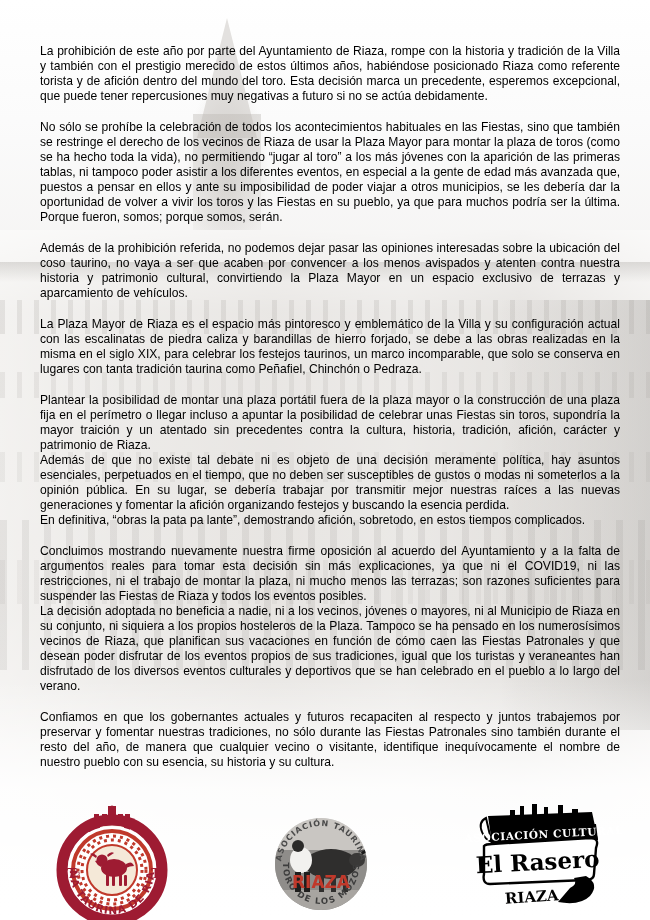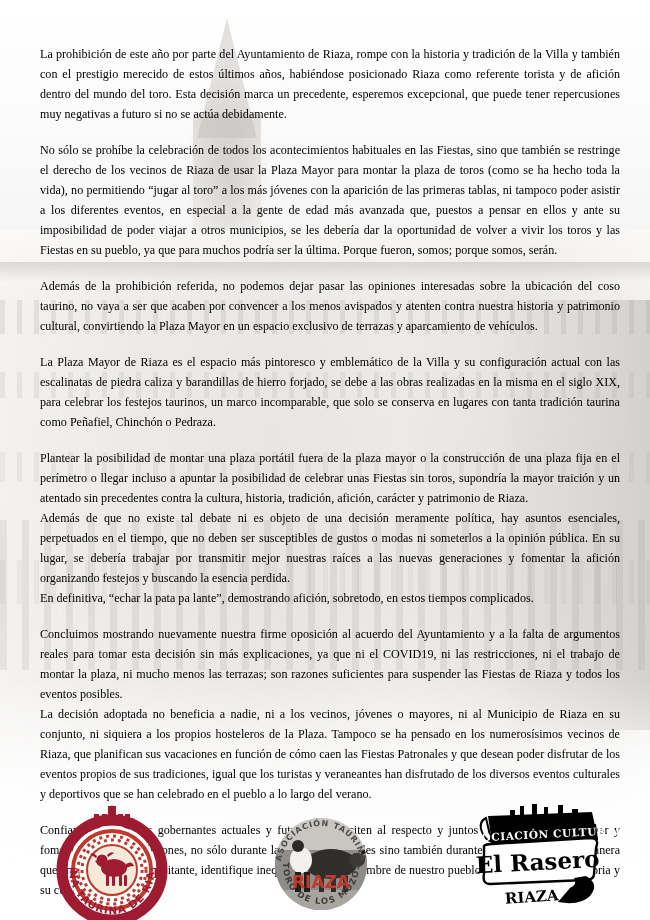--- a/index.html
+++ b/index.html
@@ -102,25 +102,25 @@
 
   
   #content {
     position: relative;
     padding: 44px 30px 0 40px;
     z-index: 2;
   }
   p.para {
     margin: 0 0 16px 0;
     font-size: 12.1px;
-    line-height: 20px;
+    line-height: 15px;
     color: #000000;
     text-align: justify;
     text-justify: inter-word;
-    font-family: Liberation Serif, serif;
+    font-family: Liberation Sans, sans-serif;
   }
   p.tight { margin-bottom: 0; }
 
   
   #logos {
     position: absolute;
     left: 0; right: 0; bottom: 0;
     height: 130px;
     display: flex;
     align-items: flex-end;
@@ -164,21 +164,21 @@
     <div class="wm-fade-bottom"></div>
   </div>
 
   <div id="content">
     <p class="para">La prohibición de este año por parte del Ayuntamiento de Riaza, rompe con la historia y tradición de la Villa y también con el prestigio merecido de estos últimos años, habiéndose posicionado Riaza como referente torista y de afición dentro del mundo del toro. Esta decisión marca un precedente, esperemos excepcional, que puede tener repercusiones muy negativas a futuro si no se actúa debidamente.</p>
     <p class="para">No sólo se prohíbe la celebración de todos los acontecimientos habituales en las Fiestas, sino que también se restringe el derecho de los vecinos de Riaza de usar la Plaza Mayor para montar la plaza de toros (como se ha hecho toda la vida), no permitiendo “jugar al toro” a los más jóvenes con la aparición de las primeras tablas, ni tampoco poder asistir a los diferentes eventos, en especial a la gente de edad más avanzada que, puestos a pensar en ellos y ante su imposibilidad de poder viajar a otros municipios, se les debería dar la oportunidad de volver a vivir los toros y las Fiestas en su pueblo, ya que para muchos podría ser la última. Porque fueron, somos; porque somos, serán.</p>
     <p class="para">Además de la prohibición referida, no podemos dejar pasar las opiniones interesadas sobre la ubicación del coso taurino, no vaya a ser que acaben por convencer a los menos avispados y atenten contra nuestra historia y patrimonio cultural, convirtiendo la Plaza Mayor en un espacio exclusivo de terrazas y aparcamiento de vehículos.</p>
     <p class="para">La Plaza Mayor de Riaza es el espacio más pintoresco y emblemático de la Villa y su configuración actual con las escalinatas de piedra caliza y barandillas de hierro forjado, se debe a las obras realizadas en la misma en el siglo XIX, para celebrar los festejos taurinos, un marco incomparable, que solo se conserva en lugares con tanta tradición taurina como Peñafiel, Chinchón o Pedraza.</p>
     <p class="para tight">Plantear la posibilidad de montar una plaza portátil fuera de la plaza mayor o la construcción de una plaza fija en el perímetro o llegar incluso a apuntar la posibilidad de celebrar unas Fiestas sin toros, supondría la mayor traición y un atentado sin precedentes contra la cultura, historia, tradición, afición, carácter y patrimonio de Riaza.</p>
     <p class="para tight">Además de que no existe tal debate ni es objeto de una decisión meramente política, hay asuntos esenciales, perpetuados en el tiempo, que no deben ser susceptibles de gustos o modas ni someterlos a la opinión pública. En su lugar, se debería trabajar por transmitir mejor nuestras raíces a las nuevas generaciones y fomentar la afición organizando festejos y buscando la esencia perdida.</p>
-    <p class="para">En definitiva, “echar la pata pa lante”, demostrando afición, sobretodo, en estos tiempos complicados.</p>
+    <p class="para">En definitiva, “obras la pata pa lante”, demostrando afición, sobretodo, en estos tiempos complicados.</p>
     <p class="para tight">Concluimos mostrando nuevamente nuestra firme oposición al acuerdo del Ayuntamiento y a la falta de argumentos reales para tomar esta decisión sin más explicaciones, ya que ni el COVID19, ni las restricciones, ni el trabajo de montar la plaza, ni mucho menos las terrazas; son razones suficientes para suspender las Fiestas de Riaza y todos los eventos posibles.</p>
     <p class="para">La decisión adoptada no beneficia a nadie, ni a los vecinos, jóvenes o mayores, ni al Municipio de Riaza en su conjunto, ni siquiera a los propios hosteleros de la Plaza. Tampoco se ha pensado en los numerosísimos vecinos de Riaza, que planifican sus vacaciones en función de cómo caen las Fiestas Patronales y que desean poder disfrutar de los eventos propios de sus tradiciones, igual que los turistas y veraneantes han disfrutado de los diversos eventos culturales y deportivos que se han celebrado en el pueblo a lo largo del verano.</p>
     <p class="para tight">Confiamos en que los gobernantes actuales y futuros recapaciten al respecto y juntos trabajemos por preservar y fomentar nuestras tradiciones, no sólo durante las Fiestas Patronales sino también durante el resto del año, de manera que cualquier vecino o visitante, identifique inequívocamente el nombre de nuestro pueblo con su esencia, su historia y su cultura.</p>
 
   </div>
 
   <div id="logos">
 
     <div class="logo" id="logo-pena">
       <svg viewBox="0 0 112 118" width="112" height="118" aria-hidden="true">

